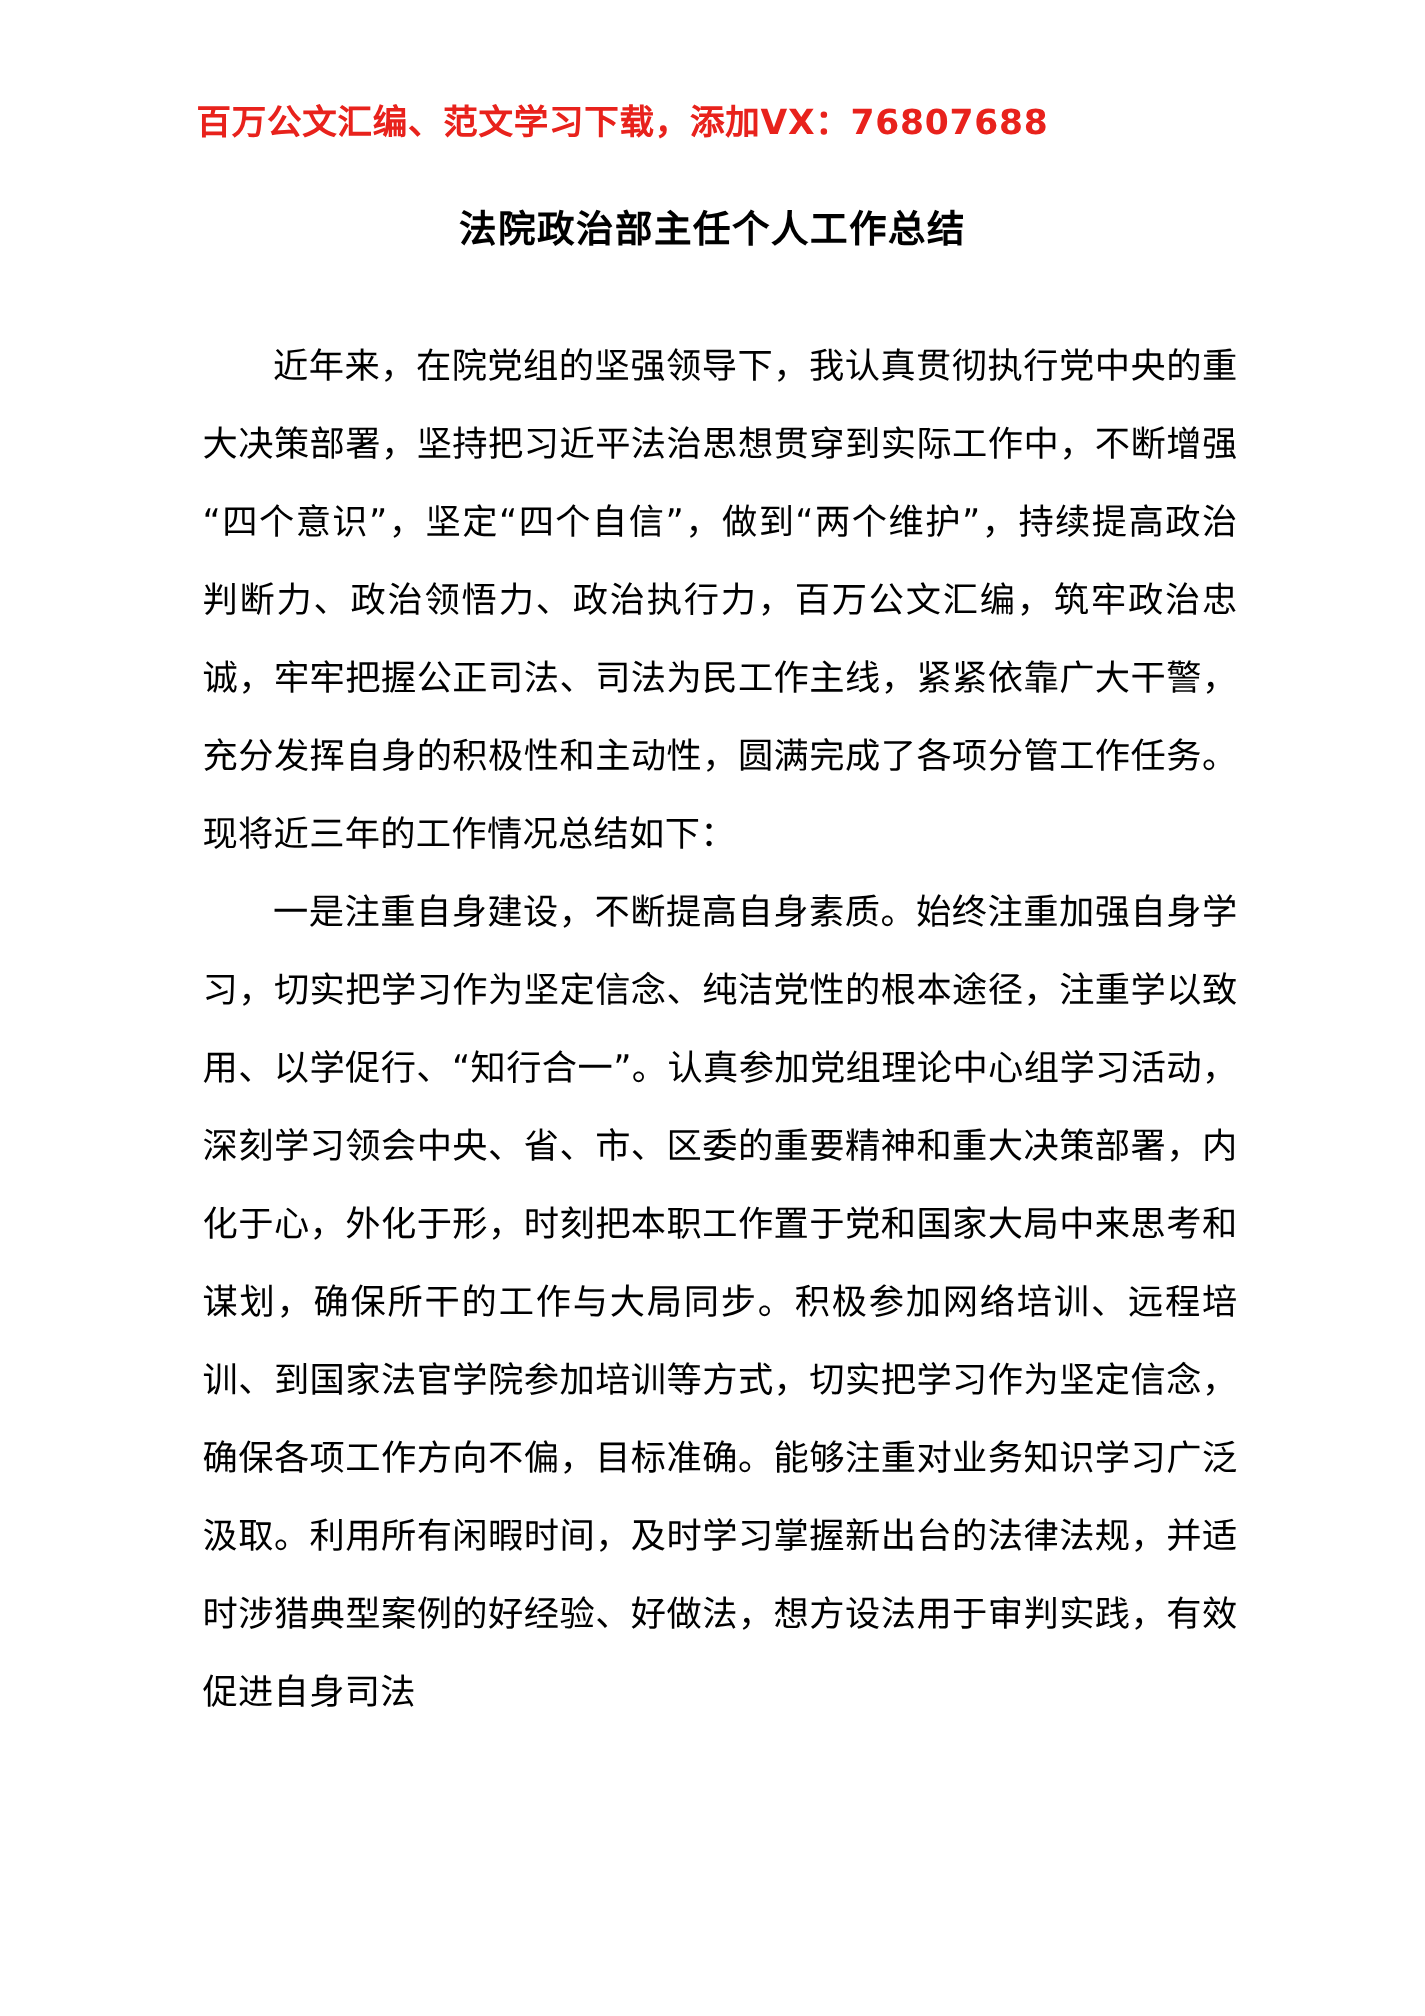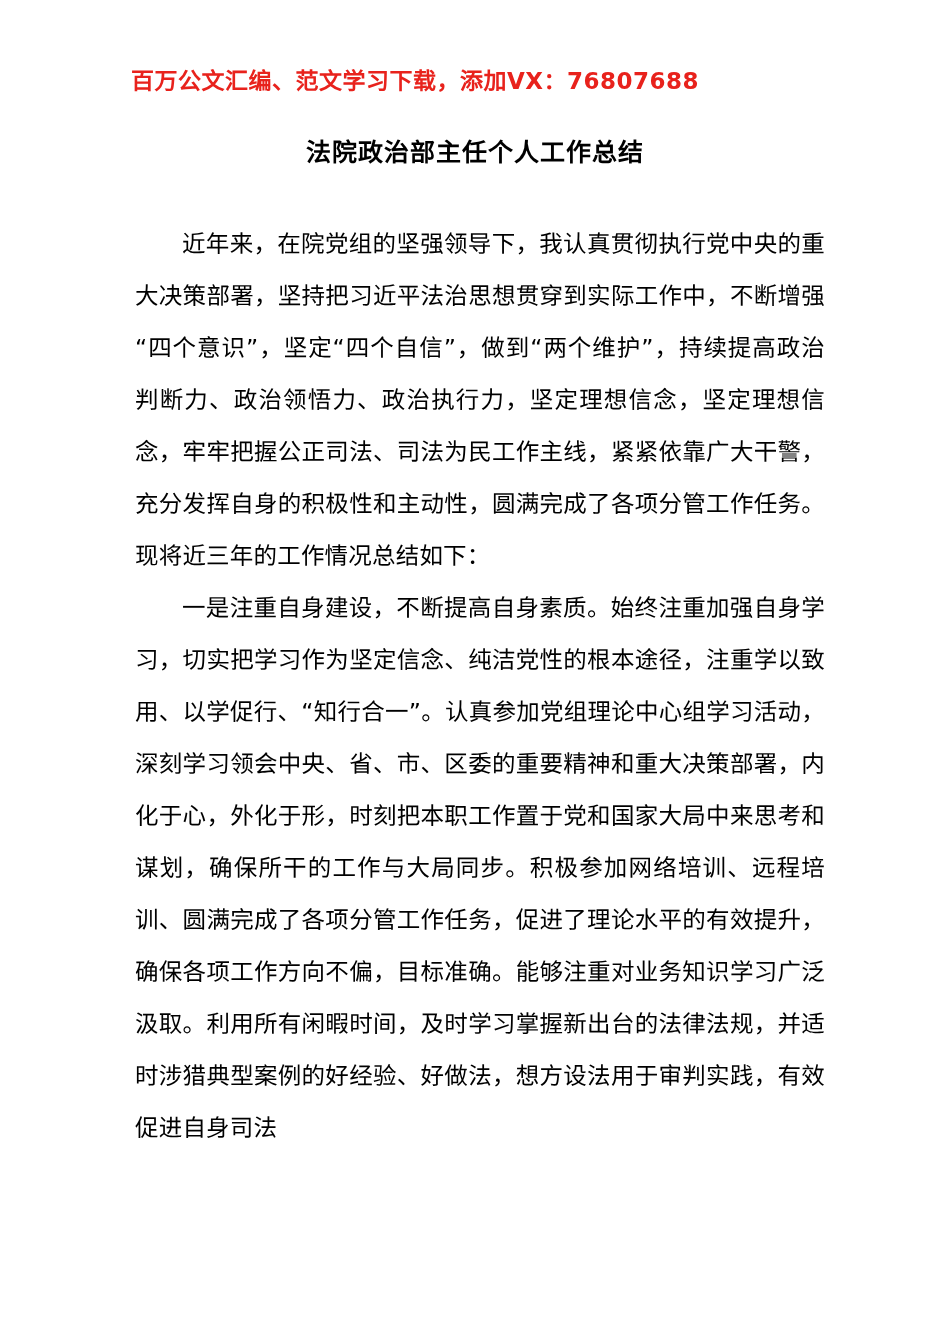--- a/index.html
+++ b/index.html
@@ -65,17 +65,17 @@
 </head>
 <body>
 
 <div class="page">
 
   <div class="watermark">百万公文汇编、范文学习下载，添加VX：76807688</div>
 
   <div class="doc-title">法院政治部主任个人工作总结</div>
 
   <div class="body-area">
-    <p class="para">近年来，在院党组的坚强领导下，我认真贯彻执行党中央的重大决策部署，坚持把习近平法治思想贯穿到实际工作中，不断增强“四个意识”，坚定“四个自信”，做到“两个维护”，持续提高政治判断力、政治领悟力、政治执行力，坚定理想信念，坚定理想信念，牢牢把握公正司法、司法为民工作主线，紧紧依靠广大干警，充分发挥自身的积极性和主动性，圆满完成了各项分管工作任务。现将近三年的工作情况总结如下：</p>
-    <p class="para">一是注重自身建设，不断提高自身素质。始终注重加强自身学习，切实把学习作为坚定信念、纯洁党性的根本途径，注重学以致用、以学促行、“知行合一”。认真参加党组理论中心组学习活动，深刻学习领会中央、省、市、区委的重要精神和重大决策部署，内化于心，外化于形，时刻把本职工作置于党和国家大局中来思考和谋划，确保所干的工作与大局同步。积极参加网络培训、远程培训、圆满完成了各项分管工作任务，促进了理论水平的有效提升，确保各项工作方向不偏，目标准确。能够注重对业务知识学习广泛汲取。利用所有闲暇时间，及时学习掌握新出台的法律法规，并适时涉猎典型案例的好经验、好做法，想方设法用于审判实践，有效促进自身司法</p>
+    <p class="para">近年来，在院党组的坚强领导下，我认真贯彻执行党中央的重大决策部署，坚持把习近平法治思想贯穿到实际工作中，不断增强“四个意识”，坚定“四个自信”，做到“两个维护”，持续提高政治判断力、政治领悟力、政治执行力，百万公文汇编，筑牢政治忠诚，牢牢把握公正司法、司法为民工作主线，紧紧依靠广大干警，充分发挥自身的积极性和主动性，圆满完成了各项分管工作任务。现将近三年的工作情况总结如下：</p>
+    <p class="para">一是注重自身建设，不断提高自身素质。始终注重加强自身学习，切实把学习作为坚定信念、纯洁党性的根本途径，注重学以致用、以学促行、“知行合一”。认真参加党组理论中心组学习活动，深刻学习领会中央、省、市、区委的重要精神和重大决策部署，内化于心，外化于形，时刻把本职工作置于党和国家大局中来思考和谋划，确保所干的工作与大局同步。积极参加网络培训、远程培训、到国家法官学院参加培训等方式，切实把学习作为坚定信念，确保各项工作方向不偏，目标准确。能够注重对业务知识学习广泛汲取。利用所有闲暇时间，及时学习掌握新出台的法律法规，并适时涉猎典型案例的好经验、好做法，想方设法用于审判实践，有效促进自身司法</p>
   </div>
 
 </div>
 
 </body></html>

